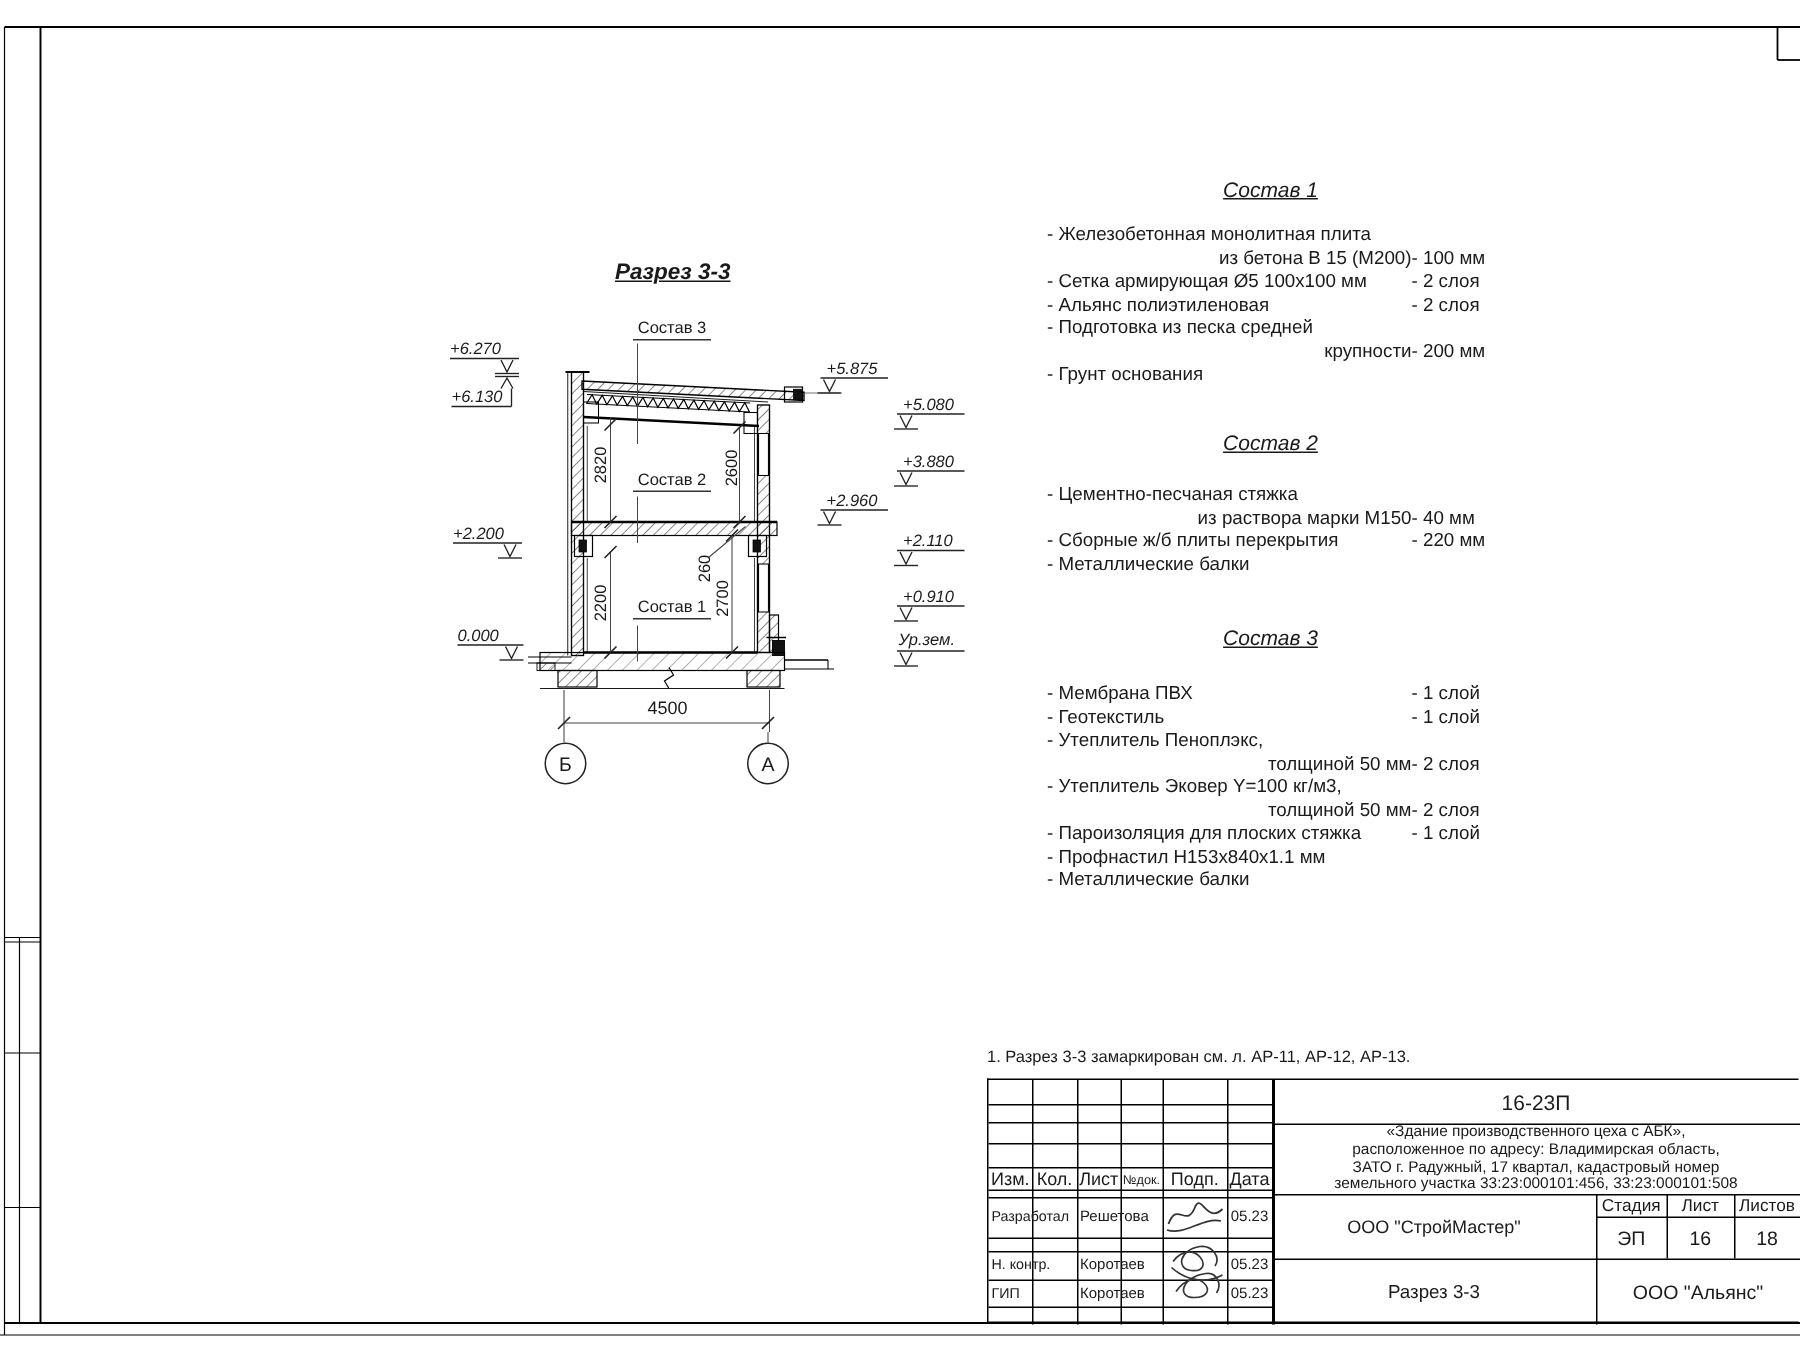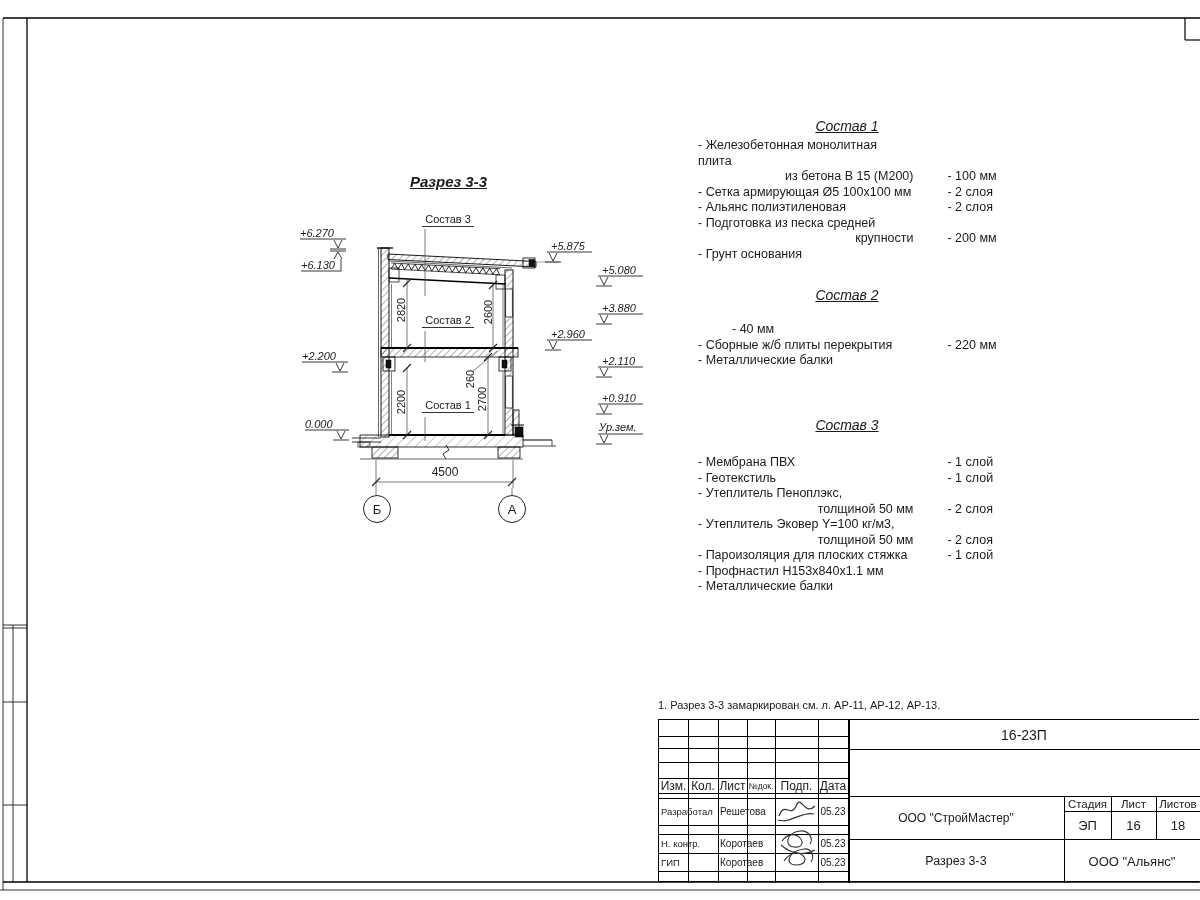--- a/index.html
+++ b/index.html
@@ -16,21 +16,21 @@
   .bubble{position:absolute;width:26px;height:26px;border:1px solid #222;border-radius:50%;
           display:flex;align-items:center;justify-content:center;font-size:13px;background:#fff;}
   
   .comp{position:absolute;width:298px;}
   .comp h3{margin:0 0 0 0;font-size:14px;font-weight:normal;font-style:italic;
            text-decoration:underline;text-align:center;}
   .clist{position:absolute;width:300px;font-size:12.5px;line-height:15.5px;}
   .lrow{display:flex;align-items:flex-end;}
   .lname{width:243px;}
   .lname .l2{padding-left:9px;text-align:right;}
-  .lval{width:57px;margin-left:34px;}
+  .lval{width:57px;}
   .note{font-size:11px;}
   
   .tb{position:absolute;left:658px;top:719px;width:541px;height:163px;
       border:1.5px solid #000;border-right:none;box-sizing:border-box;}
   .tb .vl,.tb .hl{position:absolute;background:#000;}
   .tb .vl{width:1px;}
   .tb .hl{height:1px;}
   .cell{position:absolute;display:flex;align-items:center;justify-content:center;
         text-align:center;overflow:hidden;}
   .cell.left{justify-content:flex-start;text-align:left;}
@@ -234,21 +234,21 @@
   <div class="t elev" style="left:602px;top:264px;">+5.080</div>
   <div class="t elev" style="left:602px;top:302px;">+3.880</div>
   <div class="t elev" style="left:551px;top:328px;">+2.960</div>
   <div class="t elev" style="left:602px;top:355px;">+2.110</div>
   <div class="t elev" style="left:602px;top:392px;">+0.910</div>
   <div class="t elev" style="left:599px;top:421px;">Ур.зем.</div>
 
   <div class="comp" style="left:698px;top:118px;">
     <h3>Состав 1</h3>
   </div>
-  <div class="clist" style="left:698px;top:138px;">
+  <div class="clist" style="left:698px;top:149px;">
     <div class="lrow">
         <div class="lname">
           <div>- Железобетонная  монолитная плита</div>
           <div class="l2">из бетона В 15 (М200)</div>
         </div>
         <div class="lval">- 100 мм</div>
       </div>
     <div class="lrow">
         <div class="lname">
           <div>- Сетка армирующая Ø5 100x100 мм</div>
@@ -274,20 +274,24 @@
         </div>
         <div class="lval"></div>
       </div>
   </div>
 
   <div class="comp" style="left:698px;top:287px;">
     <h3>Состав 2</h3>
   </div>
   <div class="clist" style="left:698px;top:322px;">
     <div class="lrow">
+        <div class="lname">
+          <div>- Цементно-песчаная стяжка</div>
+          <div class="l2">из раствора марки М150</div>
+        </div>
         <div class="lval">- 40 мм</div>
       </div>
     <div class="lrow">
         <div class="lname">
           <div>- Сборные ж/б плиты перекрытия</div>
         </div>
         <div class="lval">- 220 мм</div>
       </div>
     <div class="lrow">
         <div class="lname">
@@ -388,20 +392,28 @@
     <div class="cell left" style="left:61px;top:78px;width:55px;height:27px;font-size:10px;">Решетова</div>
     <div class="cell" style="left:159px;top:78px;width:30px;height:27px;font-size:10px;">05.23</div>
     <div class="cell left" style="left:2px;top:114px;width:57px;height:19px;font-size:9.5px;">Н. контр.</div>
     <div class="cell left" style="left:61px;top:114px;width:55px;height:19px;font-size:10px;">Коротаев</div>
     <div class="cell" style="left:159px;top:114px;width:30px;height:19px;font-size:10px;">05.23</div>
     <div class="cell left" style="left:2px;top:133px;width:57px;height:18px;font-size:9.5px;">ГИП</div>
     <div class="cell left" style="left:61px;top:133px;width:55px;height:18px;font-size:10px;">Коротаев</div>
     <div class="cell" style="left:159px;top:133px;width:30px;height:18px;font-size:10px;">05.23</div>
 
     <div class="cell" style="left:189px;top:0;width:352px;height:29px;font-size:14px;">16-23П</div>
+    <div class="cell" style="left:189px;top:29px;width:352px;height:47px;">
+      <div style="font-size:10.3px;line-height:11.6px;">
+        <div>«Здание производственного цеха с АБК»,</div>
+        <div>расположенное по адресу: Владимирская область,</div>
+        <div>ЗАТО г. Радужный, 17 квартал, кадастровый номер</div>
+        <div>земельного участка 33:23:000101:456, 33:23:000101:508</div>
+      </div>
+    </div>
     <div class="cell" style="left:189px;top:76px;width:216px;height:43px;font-size:12px;">ООО "СтройМастер"</div>
     <div class="cell" style="left:405px;top:76px;width:47px;height:15px;font-size:11.5px;">Стадия</div>
     <div class="cell" style="left:452px;top:76px;width:45px;height:15px;font-size:11.5px;">Лист</div>
     <div class="cell" style="left:497px;top:76px;width:44px;height:15px;font-size:11.5px;">Листов</div>
     <div class="cell" style="left:405px;top:91px;width:47px;height:28px;font-size:13px;">ЭП</div>
     <div class="cell" style="left:452px;top:91px;width:45px;height:28px;font-size:13px;">16</div>
     <div class="cell" style="left:497px;top:91px;width:44px;height:28px;font-size:13px;">18</div>
     <div class="cell" style="left:189px;top:119px;width:216px;height:44px;font-size:12.5px;">Разрез 3-3</div>
     <div class="cell" style="left:405px;top:119px;width:136px;height:44px;font-size:13px;">ООО "Альянс"</div>
   </div>

